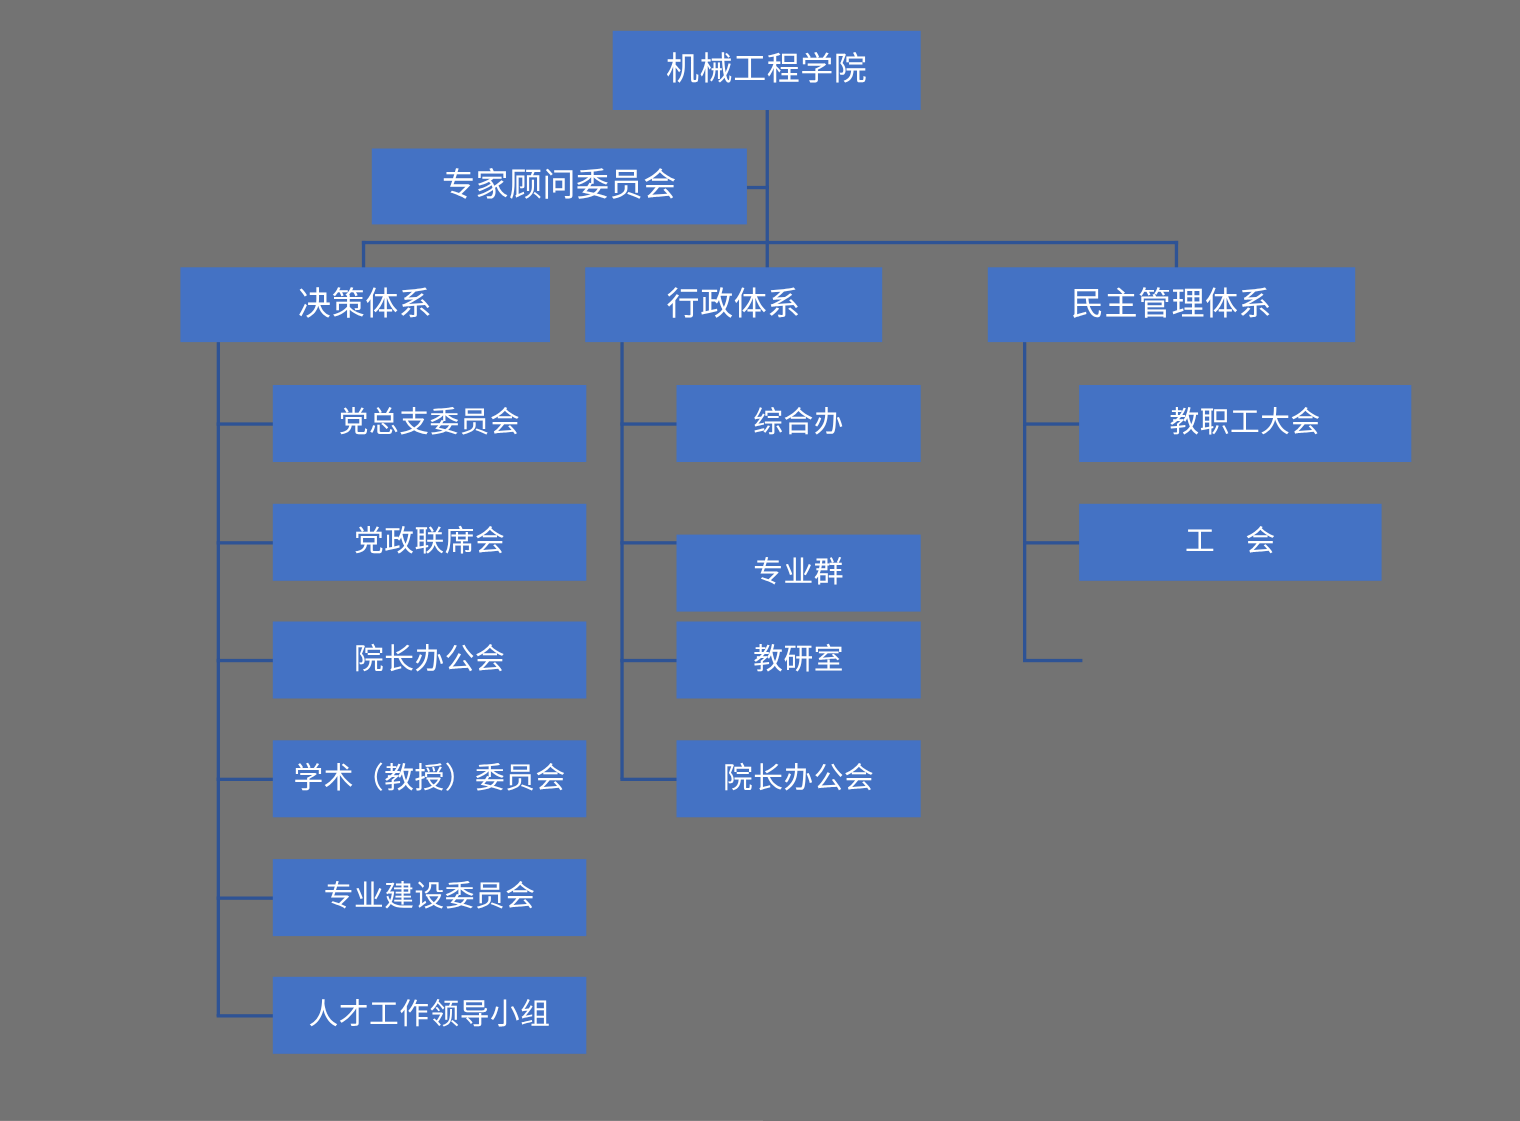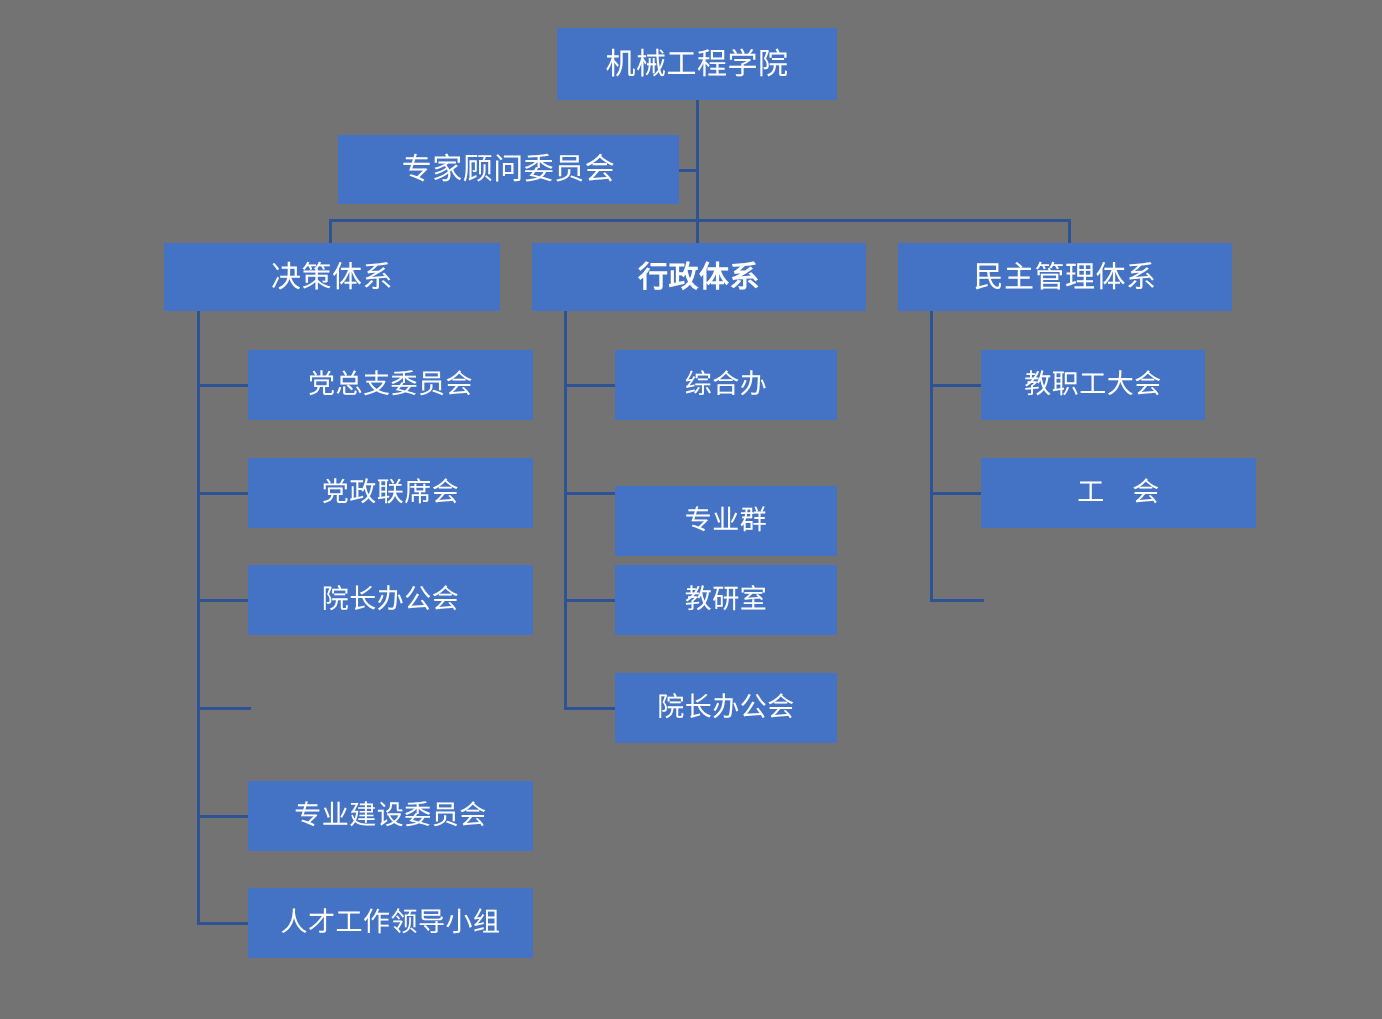--- a/index.html
+++ b/index.html
@@ -81,30 +81,31 @@
   <div class="conn v" style="left:930px; top:311px; height:290px;"></div>
   <div class="conn h" style="left:930px; top:384px; width:54px;"></div>
   <div class="conn h" style="left:930px; top:492px; width:54px;"></div>
   <div class="conn h" style="left:930px; top:599px; width:54px;"></div>
 
   <div class="node root" style="left:557px; top:28px; width:280px; height:72px;">机械工程学院</div>
 
   <div class="node advisory" style="left:338px; top:135px; width:341px; height:69px;">专家顾问委员会</div>
 
   <div class="node system" style="left:164px; top:243px; width:336px; height:68px;">决策体系</div>
-  <div class="node system" style="left:532px; top:243px; width:334px; height:68px;font-weight:bold;">行政体系</div>
+  <div class="node system" style="left:532px; top:243px; width:270px; height:68px;">行政体系</div>
   <div class="node system" style="left:898px; top:243px; width:334px; height:68px;">民主管理体系</div>
 
   <div class="node leaf" style="left:248px; top:350px; width:285px; height:70px;">党总支委员会</div>
   <div class="node leaf" style="left:248px; top:458px; width:285px; height:70px;">党政联席会</div>
   <div class="node leaf" style="left:248px; top:565px; width:285px; height:70px;">院长办公会</div>
+  <div class="node leaf" style="left:248px; top:673px; width:285px; height:70px;">学术（教授）委员会</div>
   <div class="node leaf" style="left:248px; top:781px; width:285px; height:70px;">专业建设委员会</div>
   <div class="node leaf" style="left:248px; top:888px; width:285px; height:70px;">人才工作领导小组</div>
 
   <div class="node leaf" style="left:615px; top:350px; width:222px; height:70px;">综合办</div>
   <div class="node leaf" style="left:615px; top:458px; width:222px; height:70px;margin-top:28px;">专业群</div>
   <div class="node leaf" style="left:615px; top:565px; width:222px; height:70px;">教研室</div>
   <div class="node leaf" style="left:615px; top:673px; width:222px; height:70px;">院长办公会</div>
 
-  <div class="node leaf" style="left:981px; top:350px; width:224px; height:70px;">教职工大会</div>
+  <div class="node leaf" style="left:981px; top:350px; width:302px; height:70px;">教职工大会</div>
   <div class="node leaf" style="left:981px; top:458px; width:275px; height:70px;">工　会</div>
 
 </div>
 
 </body></html>

